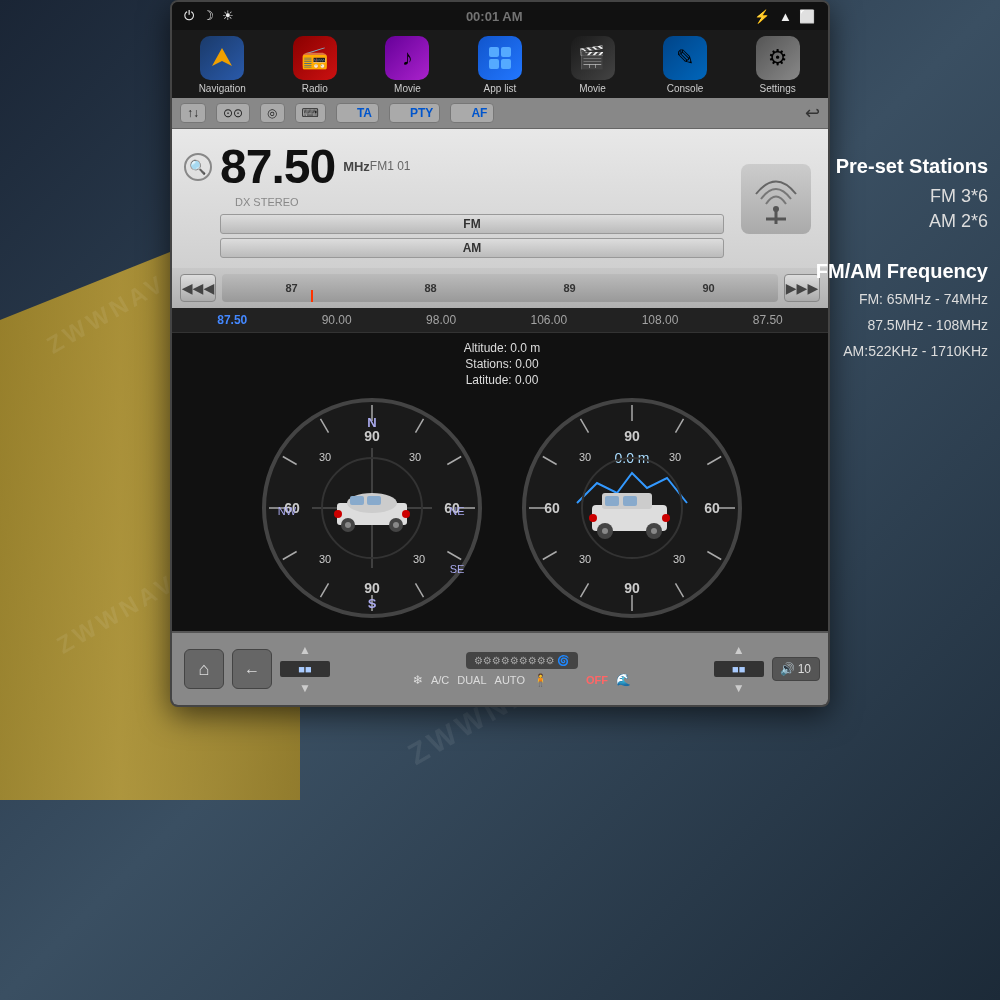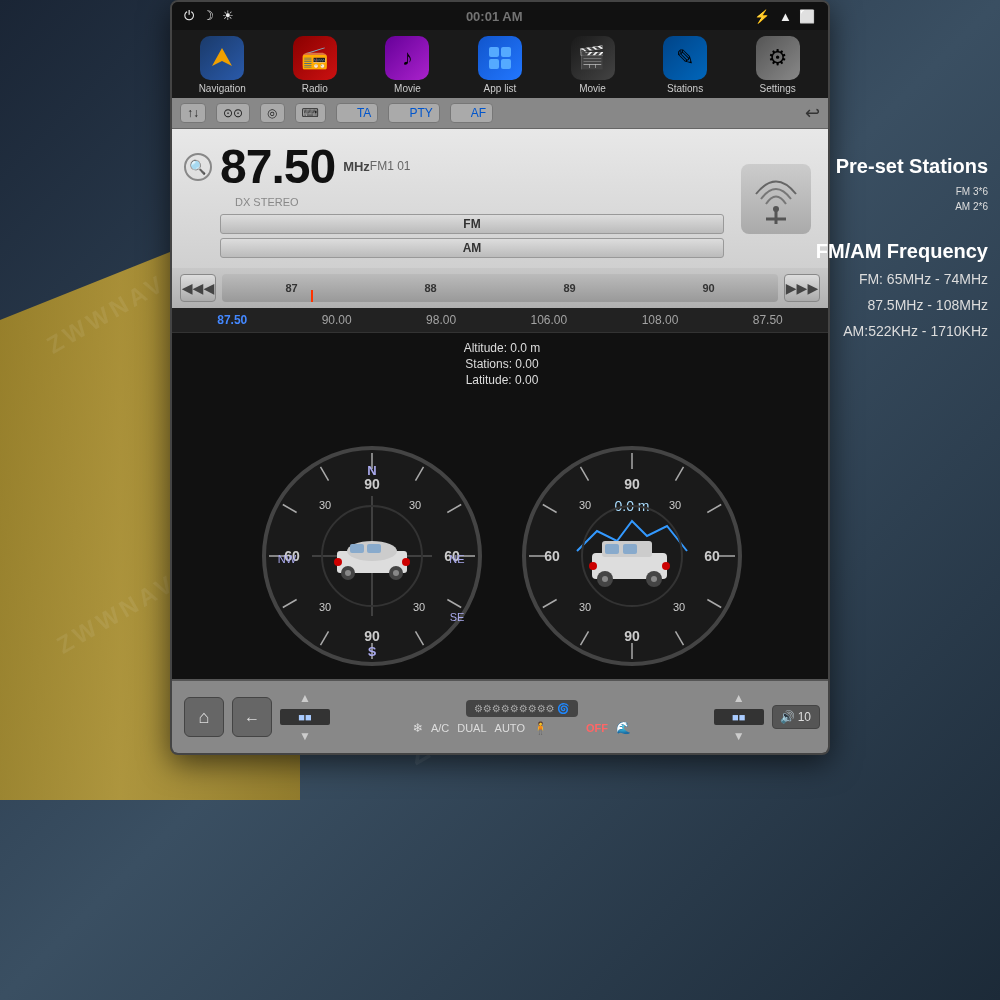--- a/index.html
+++ b/index.html
@@ -142,21 +142,21 @@
       background: #aaa;
       border: 1px solid #777;
       border-radius: 4px;
       padding: 2px 6px;
       font-size: 12px;
       color: #222;
       cursor: pointer;
     }
     .radio-toolbar-btn.active {
       color: #0055cc;
-      font-weight: normal;
+      font-weight: bold;
       padding-left: 20px;
     }
     .toolbar-back {
       margin-left: auto;
       font-size: 18px;
       color: #333;
       cursor: pointer;
     }
 
     
@@ -280,21 +280,20 @@
 
     
     .gps-section {
       width: 660px;
       background: #111;
       padding: 8px 12px;
       display: flex;
       flex-direction: column;
       align-items: center;
       border-top: 1px solid #333;
-      gap: 48px;
     }
     .gps-info {
       display: flex;
       flex-direction: column;
       align-items: center;
       color: #ddd;
       font-size: 12px;
       margin-bottom: 6px;
       gap: 2px;
     }
@@ -394,21 +393,21 @@
     .info-section {
       margin-bottom: 28px;
     }
     .info-title {
       font-size: 20px;
       font-weight: bold;
       color: #ffffff;
       margin-bottom: 8px;
     }
     .info-item {
-      font-size: 10px;
+      font-size: 18px;
       color: #dddddd;
       margin-bottom: 4px;
     }
     .info-item-spaced {
       font-size: 14px;
       color: #dddddd;
       margin-bottom: 10px;
     }
 
     
@@ -493,21 +492,21 @@
         <div class="app-icon icon-movie">
           <span style="font-size:22px;">🎬</span>
         </div>
         <span class="app-label">Movie</span>
       </div>
 
       <div class="app-item">
         <div class="app-icon icon-console">
           <span style="font-size:22px;">✎</span>
         </div>
-        <span class="app-label">Stations</span>
+        <span class="app-label">Console</span>
       </div>
 
       <div class="app-item">
         <div class="app-icon icon-settings">
           <span style="font-size:22px;">⚙</span>
         </div>
         <span class="app-label">Settings</span>
       </div>
     </div>
 

